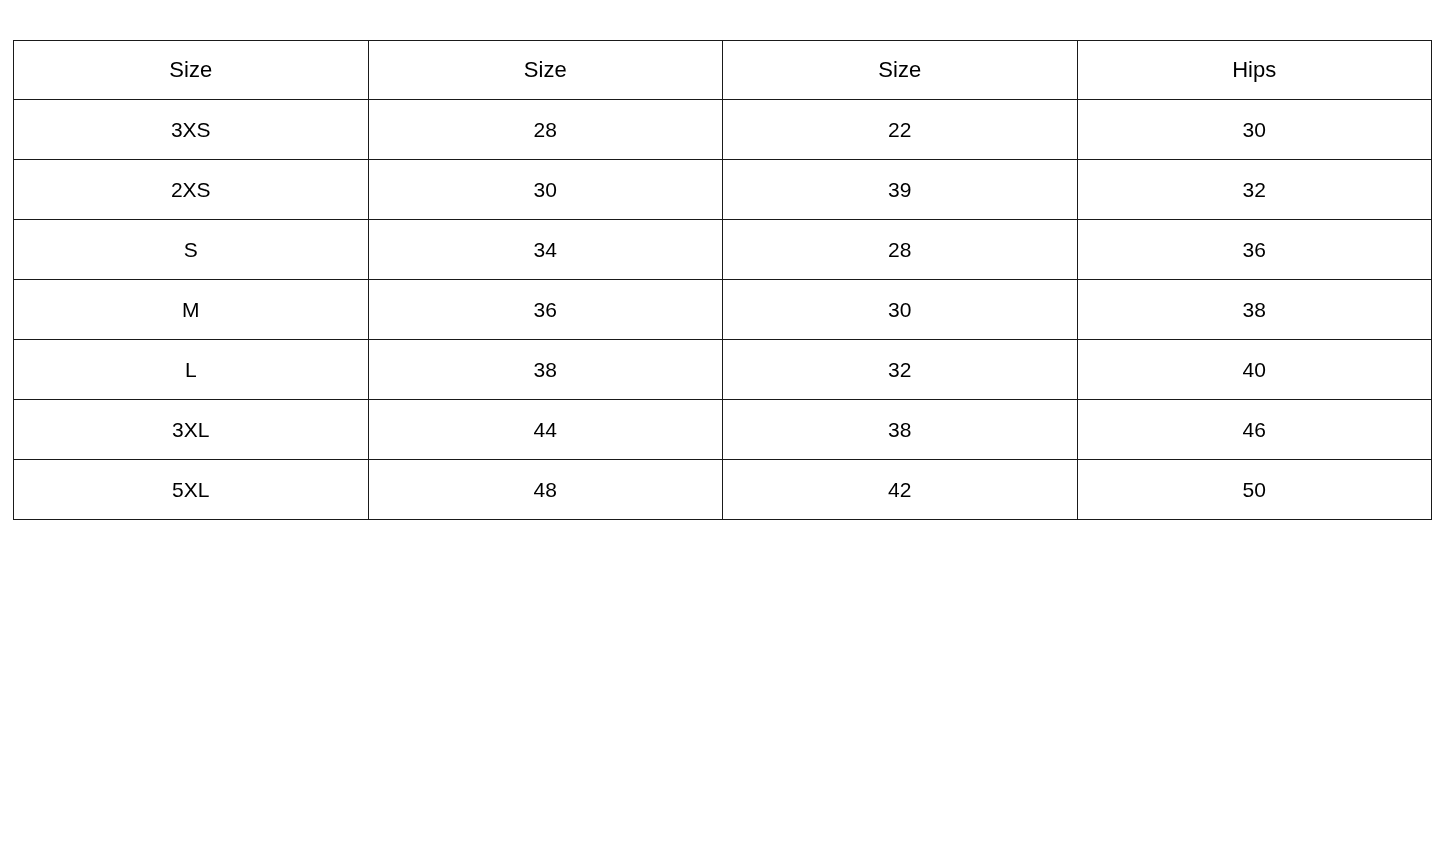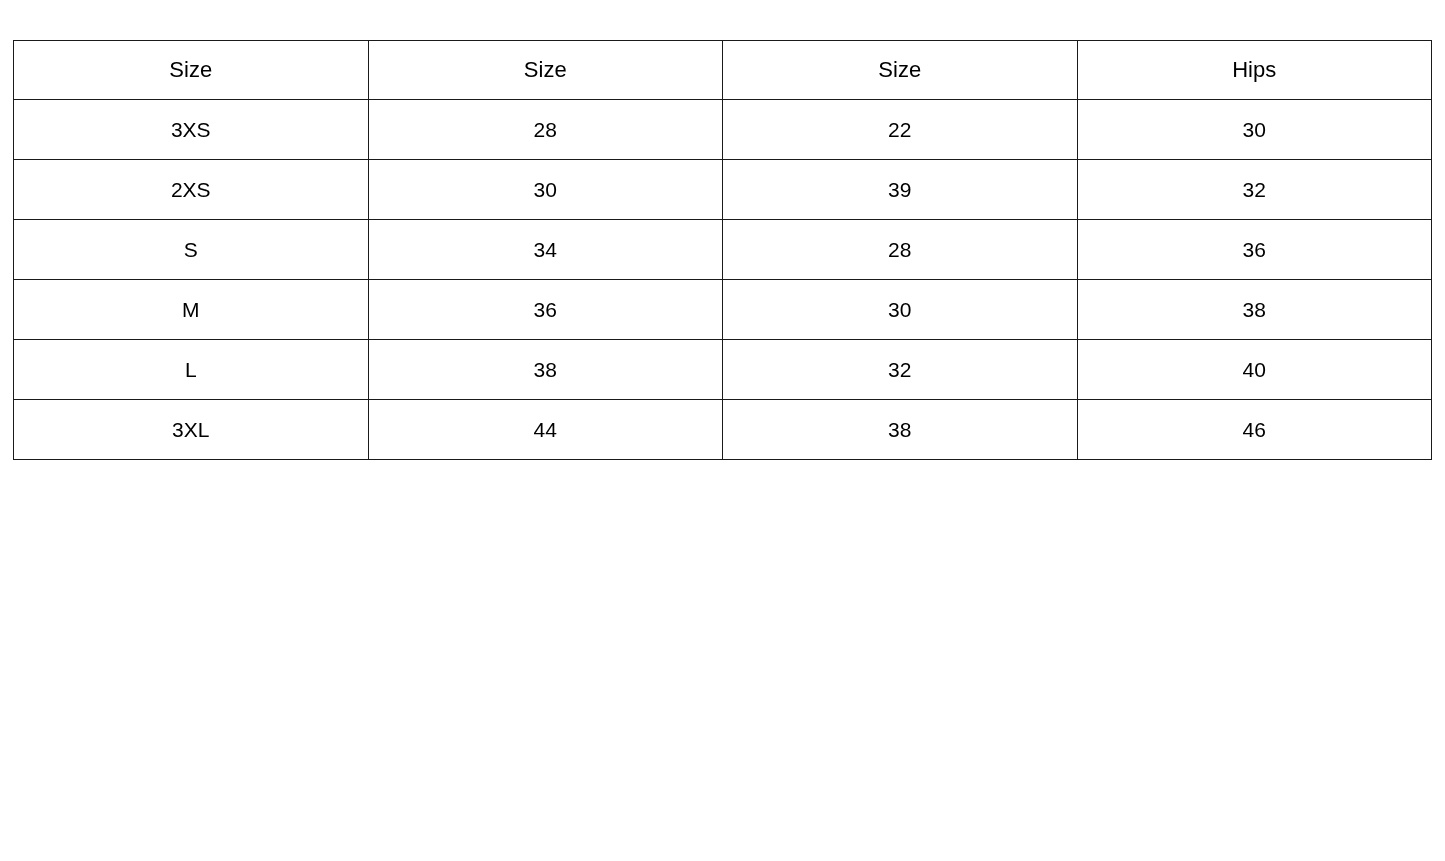--- a/index.html
+++ b/index.html
@@ -97,15 +97,21 @@
         <td>38</td>
         <td>32</td>
         <td>40</td>
       </tr>
       <tr>
         <td>3XL</td>
         <td>44</td>
         <td>38</td>
         <td>46</td>
       </tr>
+      <tr>
+        <td>5XL</td>
+        <td>48</td>
+        <td>42</td>
+        <td>50</td>
+      </tr>
     </tbody>
   </table>
 </div>
 
 </body></html>

